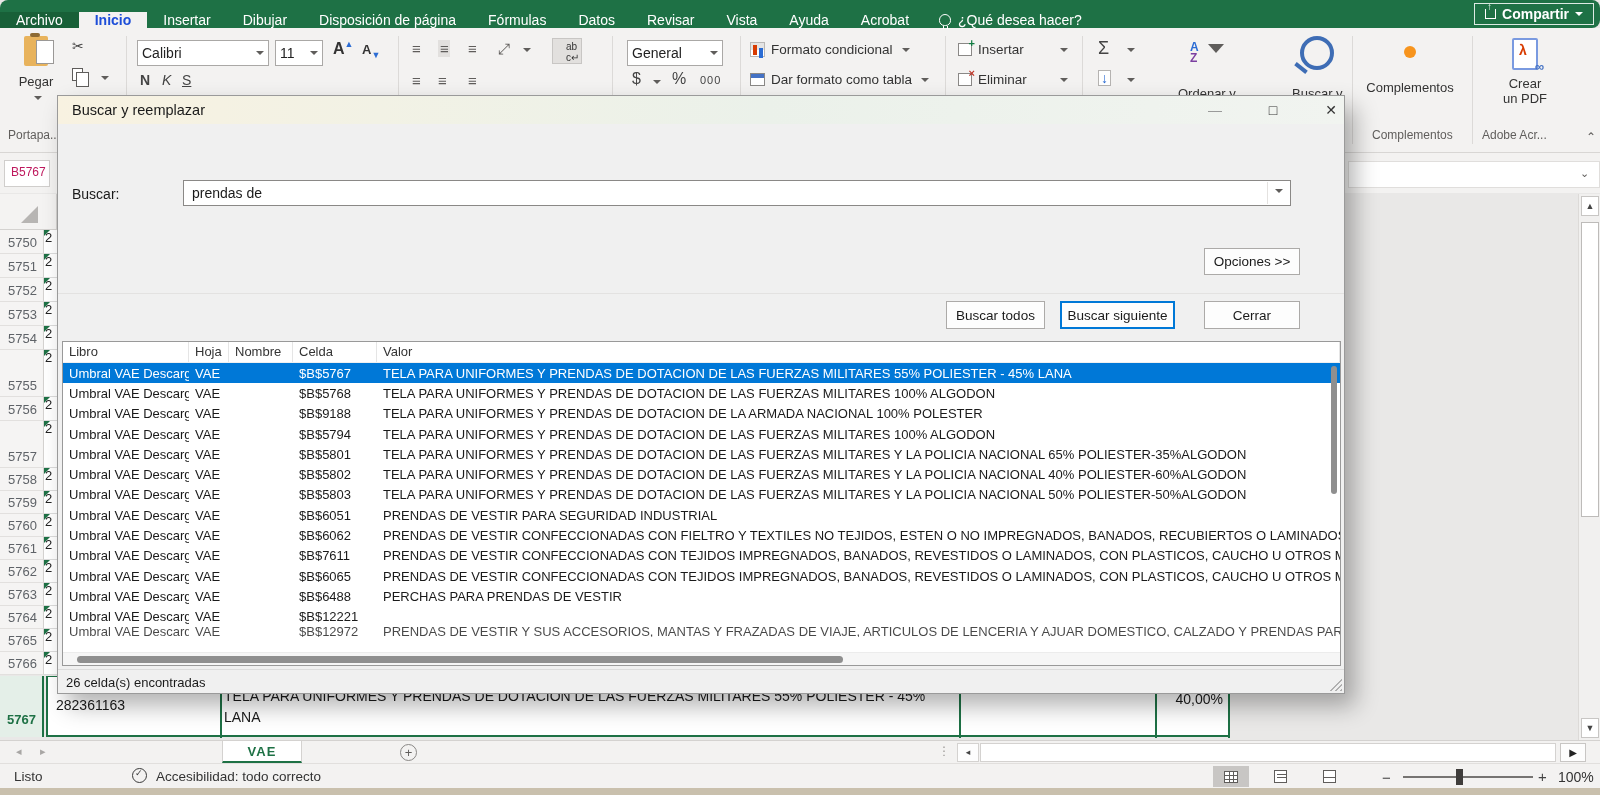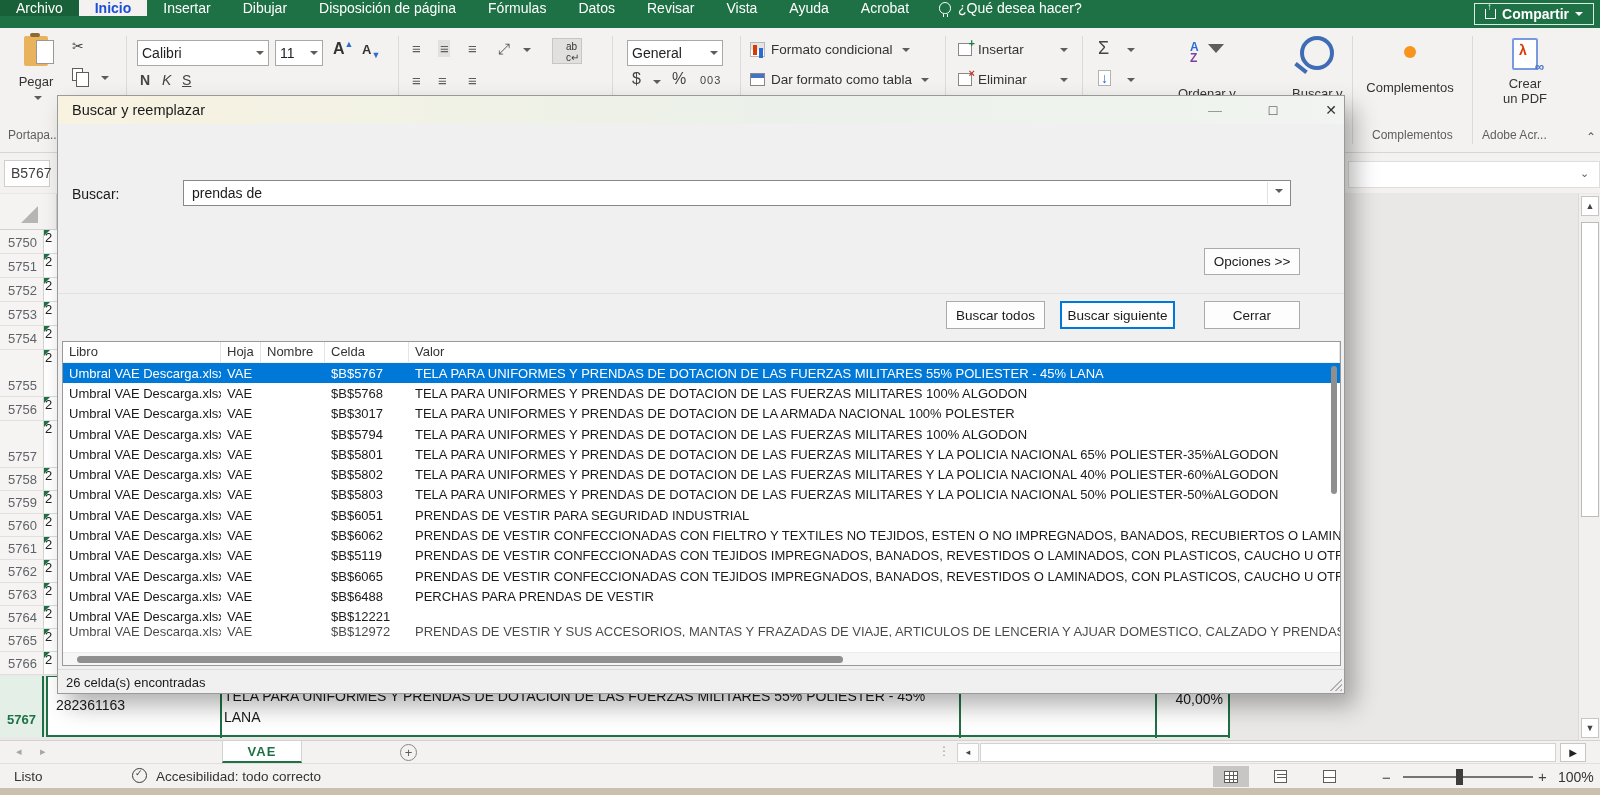--- a/index.html
+++ b/index.html
@@ -1,20 +1,20 @@
 <!DOCTYPE html>
 <html><head>
 <meta charset="utf-8">
 <style>
   * { margin:0; padding:0; box-sizing:border-box; }
   html,body { width:1600px; height:795px; overflow:hidden; }
   body { font-family:"Liberation Sans", sans-serif; background:#e9e8e7; position:relative; color:#222; }
 
   
-  .titlebar { position:absolute; top:0; left:0; width:1600px; height:28px; background:#1e7145; display:flex; align-items:flex-start; color:#fff; font-size:14px; z-index:30; }
+  .titlebar { position:absolute; top:0; left:0; width:1600px; height:28px; background:#1e7145; display:flex; align-items:flex-end; color:#fff; font-size:14px; z-index:30;border-radius:8px; }
   .tb-tab { display:flex; align-items:center; padding:0 16px; cursor:default; white-space:nowrap; }
   .tb-tab.archivo { background:#186038; }
   .tb-tab.active { background:#f3f2f1; color:#1d4ed8; font-weight:bold; }
   .tellme { display:flex; align-items:center; gap:7px; padding:0 14px; }
   .bulb { width:12px; height:12px; border:1.5px solid #fff; border-radius:50% 50% 45% 45%; position:relative; }
   .bulb::after { content:""; position:absolute; left:3px; top:11px; width:3px; height:3px; border-left:1.5px solid #fff; border-right:1.5px solid #fff; }
   .share-btn { margin-left:auto; margin-right:6px; align-self:center; display:flex; align-items:center; gap:6px; border:1px solid rgba(255,255,255,.85); padding:2px 10px; height:22px; font-size:14px; }
   .share-ic { width:11px; height:10px; border:1.5px solid #fff; border-top:none; position:relative; display:inline-block; }
   .share-ic::after { content:"↑"; position:absolute; top:-8px; left:1px; font-size:10px; color:#fff; }
   .chvw { width:0; height:0; border:4px solid transparent; border-top-color:#fff; margin-top:4px; }
@@ -55,21 +55,21 @@
   .bigmag { position:absolute; width:34px; height:34px; border:4px solid #3e6db5; border-radius:50%; }
   .bigmag::after { content:""; position:absolute; left:-10px; top:26px; width:14px; height:4px; background:#3e6db5; transform:rotate(38deg); }
   .orangedot { width:12px; height:12px; background:#f7941d; border-radius:50%; margin:0 auto; }
   .pdf-icon { width:26px; height:32px; border:2px solid #7a9ae0; border-radius:2px; margin:0 auto; position:relative; background:#fff; }
   .pdf-icon::before { content:"λ"; position:absolute; left:5px; top:2px; color:#d83b01; font-size:14px; font-weight:bold; }
   .pdf-icon::after { content:"∞"; position:absolute; right:-8px; bottom:-6px; color:#4472c4; font-size:13px; font-weight:bold; }
   .collapse { position:absolute; color:#5f5d5b; font-size:12px; }
 
   
   .formula-row { position:absolute; top:153px; left:0; width:1600px; height:40px; background:#f3f2f1; z-index:4; }
-  .namebox { position:absolute; left:4px; top:7px; width:46px; height:27px; background:#fff; border:1px solid #d0cecc; font-size:14px; color:#404040; padding:4px 0 10px 6px; }
+  .namebox { position:absolute; left:4px; top:7px; width:46px; height:27px; background:#fff; border:1px solid #d0cecc; font-size:12px; color:#be185d; padding:4px 0 10px 6px; }
   .fbar-right { position:absolute; left:1348px; top:8px; width:252px; height:27px; background:#fff; border:1px solid #e0dedc; }
   .fbar-chv { position:absolute; left:1580px; top:14px; color:#5f5d5b; font-size:11px; }
 
   .corner { position:absolute; left:0; top:194px; width:57px; height:36px; background:#f4f3f2; border-right:1px solid #d4d2d0; border-bottom:1px solid #d4d2d0; z-index:3; }
   .corner .tri { position:absolute; right:18px; bottom:6px; width:0; height:0; border-bottom:17px solid #b7b5b3; border-left:17px solid transparent; }
 
   .rowhdrs { position:absolute; left:0; top:230px; width:57px; z-index:3; }
   .rh { display:flex; }
   .rh .num { width:44px; background:#f5f4f3; color:#5f6368; font-size:13px; display:flex; align-items:flex-end; justify-content:flex-end; padding:0 6px 3px 0; border-right:1px solid #d4d2d0; border-bottom:1px solid #e2e0de; }
   .rh .cellb { width:13px; background:#fff; border-bottom:1px solid #dcdcdc; position:relative; font-size:13px; color:#222; overflow:hidden; padding-left:1px; }
@@ -108,21 +108,21 @@
   .wbtn.primary { border:2px solid #0078d7; }
   .dlg-line { position:absolute; left:0; top:197px; width:100%; border-top:1px solid #e3e2e1; }
 
   .listview { position:absolute; left:4px; top:245px; width:1279px; height:325px; background:#fff; border:1px solid #999; overflow:hidden; }
   .lv-head { display:flex; height:21px; border-bottom:1px solid #f0f0f0; font-size:13px; color:#333; }
   .lv-head span { border-right:1px solid #e5e5e5; padding:2px 0 0 6px; white-space:nowrap; overflow:hidden; }
   .lv-row { display:flex; height:20.3px; font-size:13px; color:#1a1a1a; align-items:center; }
   .lv-row span { padding-left:6px; white-space:nowrap; overflow:hidden; flex-shrink:0; }
   .lv-row.selected { background:#0078d7; color:#fff; }
   .lv-row.partial { height:10px; overflow:hidden; opacity:.8; }
-  .c-book { width:158px; } .c-sheet { width:40px; } .c-name { width:64px; } .c-cell { width:84px; } .c-value { flex:1 1 auto; flex-shrink:1 !important; }
+  .c-book { width:126px; } .c-sheet { width:40px; } .c-name { width:64px; } .c-cell { width:84px; } .c-value { flex:1 1 auto; flex-shrink:1 !important; }
   .lv-vscroll { position:absolute; right:3px; top:24px; width:6px; height:128px; background:#8f8f8f; border-radius:3px; }
   .lv-hscroll { position:absolute; left:0; top:310px; width:100%; height:13px; background:#f6f6f6; border-top:1px solid #ececec; }
   .lv-hthumb { position:absolute; left:14px; top:3px; width:766px; height:7px; background:#8f8f8f; border-radius:4px; }
   .dlg-status-line { position:absolute; left:0; top:573px; width:100%; border-top:1px solid #dcdcdc; }
   .dlg-status { position:absolute; left:8px; top:579px; font-size:13px; color:#1a1a1a; }
   .grip { position:absolute; right:2px; bottom:2px; width:12px; height:12px; background:
      linear-gradient(135deg, transparent 50%, #b0b0b0 50%, #b0b0b0 57%, transparent 57%, transparent 70%, #b0b0b0 70%, #b0b0b0 77%, transparent 77%, transparent 90%, #b0b0b0 90%); }
 
   
   .tabbar { position:absolute; left:0; top:740px; width:1600px; height:23px; background:#f3f2f1; border-top:1px solid #d4d2d0; z-index:25; font-size:13px; }
@@ -220,21 +220,21 @@
   <div class="aln" style="left:468px; top:44px;">≡</div>
   <div class="rb-divider" style="left:612px;"></div>
 
   <div class="combo" style="position:absolute; left:627px; top:12px; width:96px;">
     <span>General</span>
       <span class="chv"></span>
   </div>
   <div class="mini" style="left:632px; top:42px; font-size:16px;"><span>$</span></div>
   <span class="chv" style="position:absolute; left:650px; top:52px;"></span>
   <div class="mini" style="left:672px; top:42px; font-size:16px;"><span>%</span></div>
-  <div class="mini" style="left:700px; top:46px; font-size:11px; letter-spacing:1px;"><span>003</span></div>
+  <div class="mini" style="left:700px; top:46px; font-size:11px; letter-spacing:1px;"><span>000</span></div>
   <div class="rb-divider" style="left:740px;"></div>
 
   <div class="style-row" style="left:750px; top:14px;">
     <span class="cf-icon"></span>
     <span>Formato condicional</span>
     <span class="chv"></span>
   </div>
   <div class="style-row" style="left:750px; top:44px;">
     <span class="tbl-icon"></span>
     <span>Dar formato como tabla</span>
@@ -428,21 +428,21 @@
           <span class="c-book">Umbral VAE Descarga.xlsx</span>
           <span class="c-sheet">VAE</span>
           <span class="c-name"></span>
           <span class="c-cell">$B$5768</span>
           <span class="c-value">TELA PARA UNIFORMES Y PRENDAS DE DOTACION DE LAS FUERZAS MILITARES 100% ALGODON</span>
         </div>
         <div class="lv-row">
           <span class="c-book">Umbral VAE Descarga.xlsx</span>
           <span class="c-sheet">VAE</span>
           <span class="c-name"></span>
-          <span class="c-cell">$B$3017</span>
+          <span class="c-cell">$B$9188</span>
           <span class="c-value">TELA PARA UNIFORMES Y PRENDAS DE DOTACION DE LA ARMADA NACIONAL 100% POLESTER</span>
         </div>
         <div class="lv-row">
           <span class="c-book">Umbral VAE Descarga.xlsx</span>
           <span class="c-sheet">VAE</span>
           <span class="c-name"></span>
           <span class="c-cell">$B$5794</span>
           <span class="c-value">TELA PARA UNIFORMES Y PRENDAS DE DOTACION DE LAS FUERZAS MILITARES 100% ALGODON</span>
         </div>
         <div class="lv-row">
@@ -477,21 +477,21 @@
           <span class="c-book">Umbral VAE Descarga.xlsx</span>
           <span class="c-sheet">VAE</span>
           <span class="c-name"></span>
           <span class="c-cell">$B$6062</span>
           <span class="c-value">PRENDAS DE VESTIR CONFECCIONADAS CON FIELTRO Y TEXTILES NO TEJIDOS, ESTEN O NO IMPREGNADOS, BANADOS, RECUBIERTOS O LAMINADOS</span>
         </div>
         <div class="lv-row">
           <span class="c-book">Umbral VAE Descarga.xlsx</span>
           <span class="c-sheet">VAE</span>
           <span class="c-name"></span>
-          <span class="c-cell">$B$5119</span>
+          <span class="c-cell">$B$7611</span>
           <span class="c-value">PRENDAS DE VESTIR CONFECCIONADAS CON TEJIDOS IMPREGNADOS, BANADOS, REVESTIDOS O LAMINADOS, CON PLASTICOS, CAUCHO U OTROS MAT</span>
         </div>
         <div class="lv-row">
           <span class="c-book">Umbral VAE Descarga.xlsx</span>
           <span class="c-sheet">VAE</span>
           <span class="c-name"></span>
           <span class="c-cell">$B$6065</span>
           <span class="c-value">PRENDAS DE VESTIR CONFECCIONADAS CON TEJIDOS IMPREGNADOS, BANADOS, REVESTIDOS O LAMINADOS, CON PLASTICOS, CAUCHO U OTROS MAT</span>
         </div>
         <div class="lv-row">

